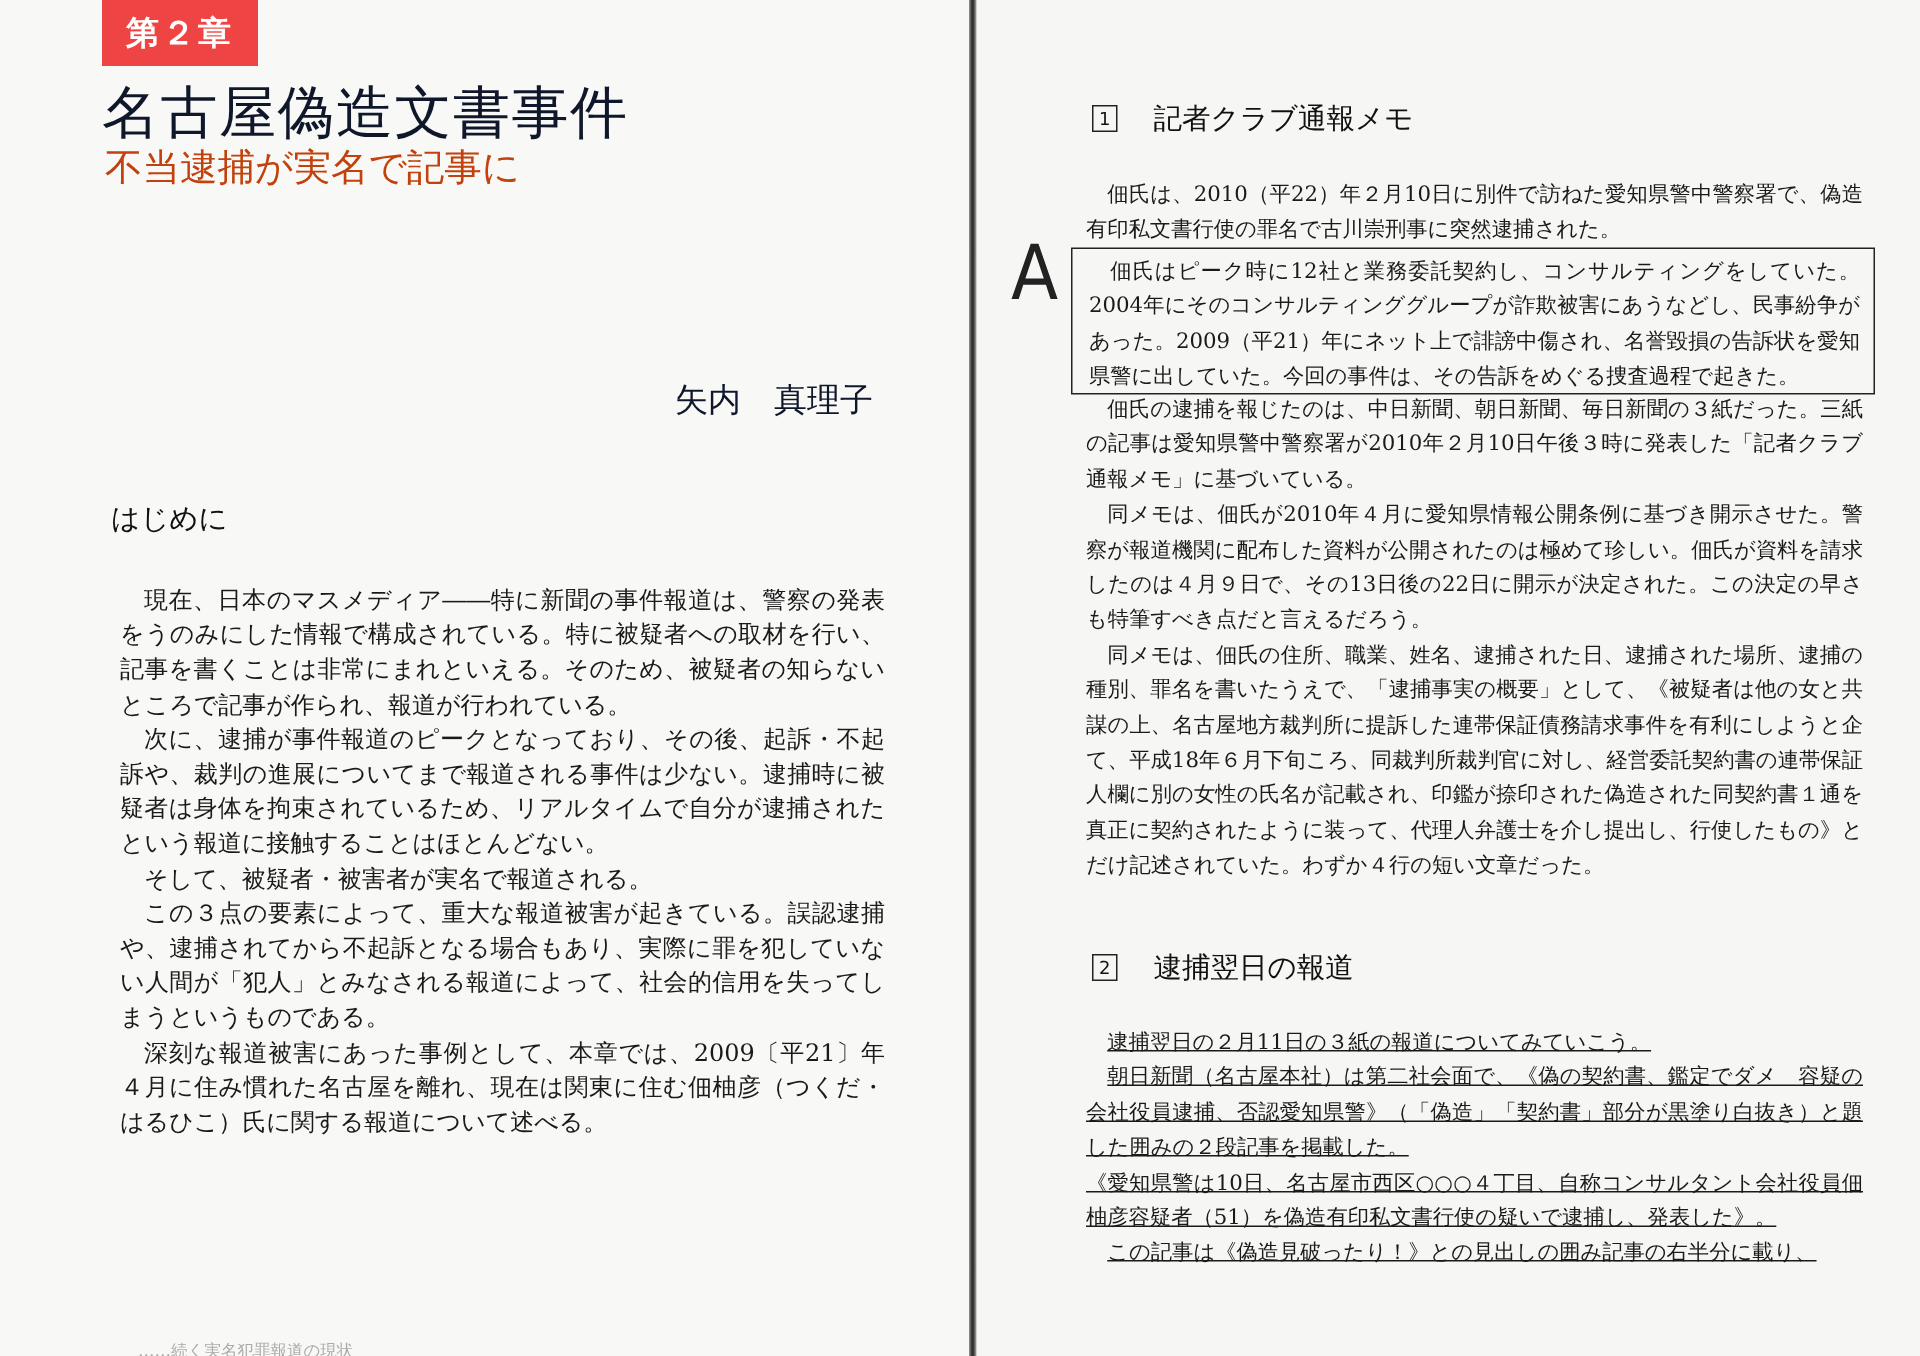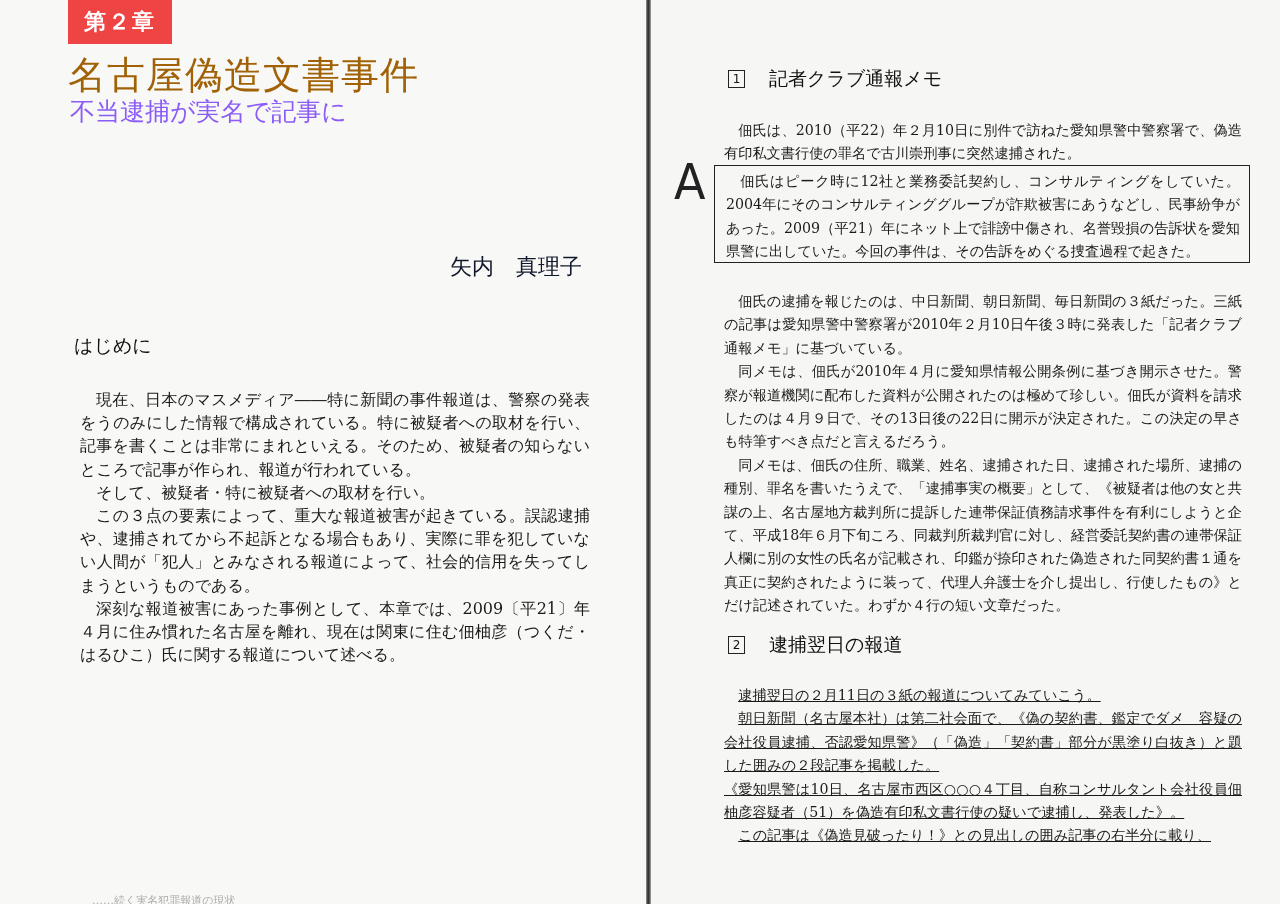--- a/index.html
+++ b/index.html
@@ -19,25 +19,25 @@
     }
     .chapter-badge {
       position:absolute; left:68px; top:0; width:104px; height:44px;
       background:#ef4444; color:#fff;
       font-family:"DejaVu Sans", sans-serif; font-weight:bold; font-size:22px;
       display:flex; align-items:center; justify-content:center; letter-spacing:2px;
     }
     .main-title {
       position:absolute; left:68px; top:50px;
       font-family:"DejaVu Sans", sans-serif; font-size:38px; letter-spacing:1px;
-      white-space:nowrap; color:#a16207;
+      white-space:nowrap; color:#0f172a;
     }
     .sub-title {
       position:absolute; left:70px; top:95px;
-      font-family:"DejaVu Sans", sans-serif; font-size:25px; white-space:nowrap; color:#8b5cf6;
+      font-family:"DejaVu Sans", sans-serif; font-size:25px; white-space:nowrap; color:#c2410c;
     }
     .author {
       position:absolute; right:66px; top:252px;
       font-family:"DejaVu Sans", sans-serif; font-size:22px; white-space:pre; color:#0f172a;
     }
     .section-head-left {
       position:absolute; left:74px; top:333px;
       font-family:"DejaVu Sans", sans-serif; font-size:19px; color:#111;
     }
     .body-left {
@@ -85,21 +85,22 @@
 <body>
 
 <div class="page page-left">
   <div class="chapter-badge">第２章</div>
   <div class="main-title">名古屋偽造文書事件</div>
   <div class="sub-title">不当逮捕が実名で記事に</div>
   <div class="author">矢内　真理子</div>
   <div class="section-head-left">はじめに</div>
   <div class="body-left">
     <p>現在、日本のマスメディア――特に新聞の事件報道は、警察の発表をうのみにした情報で構成されている。特に被疑者への取材を行い、記事を書くことは非常にまれといえる。そのため、被疑者の知らないところで記事が作られ、報道が行われている。</p>
-    <p>そして、被疑者・特に被疑者への取材を行い。</p>
+    <p>次に、逮捕が事件報道のピークとなっており、その後、起訴・不起訴や、裁判の進展についてまで報道される事件は少ない。逮捕時に被疑者は身体を拘束されているため、リアルタイムで自分が逮捕されたという報道に接触することはほとんどない。</p>
+    <p>そして、被疑者・被害者が実名で報道される。</p>
     <p>この３点の要素によって、重大な報道被害が起きている。誤認逮捕や、逮捕されてから不起訴となる場合もあり、実際に罪を犯していない人間が「犯人」とみなされる報道によって、社会的信用を失ってしまうというものである。</p>
     <p>深刻な報道被害にあった事例として、本章では、2009〔平21〕年４月に住み慣れた名古屋を離れ、現在は関東に住む佃柚彦（つくだ・はるひこ）氏に関する報道について述べる。</p>
   </div>
   <div class="footer-left">……続く実名犯罪報道の現状</div>
 </div>
 
 <div class="spine"></div>
 
 <div class="page page-right">
   <div class="sec-title" style="top:66px;">
@@ -109,21 +110,21 @@
   <div class="body-right" style="top:119px;">
     <p>佃氏は、2010（平22）年２月10日に別件で訪ねた愛知県警中警察署で、偽造有印私文書行使の罪名で古川崇刑事に突然逮捕された。</p>
   </div>
 
   <div class="annot-a">A</div>
   <div class="boxed"></div>
   <div class="boxed-text">
     <p>佃氏はピーク時に12社と業務委託契約し、コンサルティングをしていた。2004年にそのコンサルティンググループが詐欺被害にあうなどし、民事紛争があった。2009（平21）年にネット上で誹謗中傷され、名誉毀損の告訴状を愛知県警に出していた。今回の事件は、その告訴をめぐる捜査過程で起きた。</p>
   </div>
 
-  <div class="body-right" style="top:262px;margin-top:28px;">
+  <div class="body-right" style="top:262px;">
     <p>佃氏の逮捕を報じたのは、中日新聞、朝日新聞、毎日新聞の３紙だった。三紙の記事は愛知県警中警察署が2010年２月10日午後３時に発表した「記者クラブ通報メモ」に基づいている。</p>
     <p>同メモは、佃氏が2010年４月に愛知県情報公開条例に基づき開示させた。警察が報道機関に配布した資料が公開されたのは極めて珍しい。佃氏が資料を請求したのは４月９日で、その13日後の22日に開示が決定された。この決定の早さも特筆すべき点だと言えるだろう。</p>
     <p>同メモは、佃氏の住所、職業、姓名、逮捕された日、逮捕された場所、逮捕の種別、罪名を書いたうえで、「逮捕事実の概要」として、《被疑者は他の女と共謀の上、名古屋地方裁判所に提訴した連帯保証債務請求事件を有利にしようと企て、平成18年６月下旬ころ、同裁判所裁判官に対し、経営委託契約書の連帯保証人欄に別の女性の氏名が記載され、印鑑が捺印された偽造された同契約書１通を真正に契約されたように装って、代理人弁護士を介し提出し、行使したもの》とだけ記述されていた。わずか４行の短い文章だった。</p>
   </div>
 
   <div class="sec-title" style="top:632px;">
     <span class="sec-num">2</span>
     <span>逮捕翌日の報道</span>
   </div>
   <div class="body-right" style="top:684px;text-decoration:underline;">

